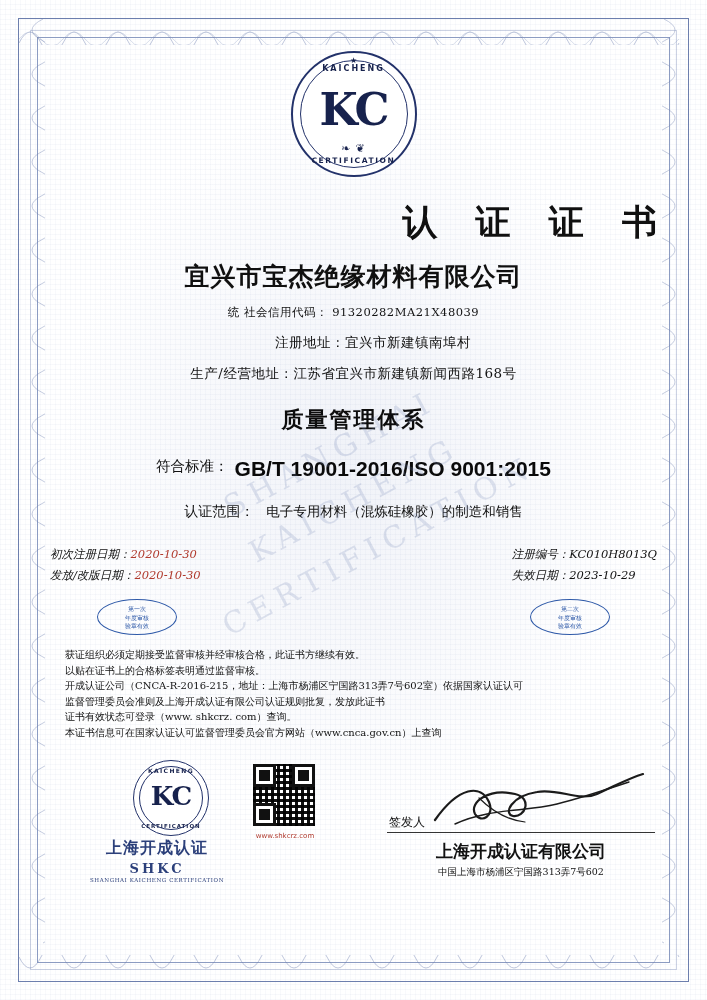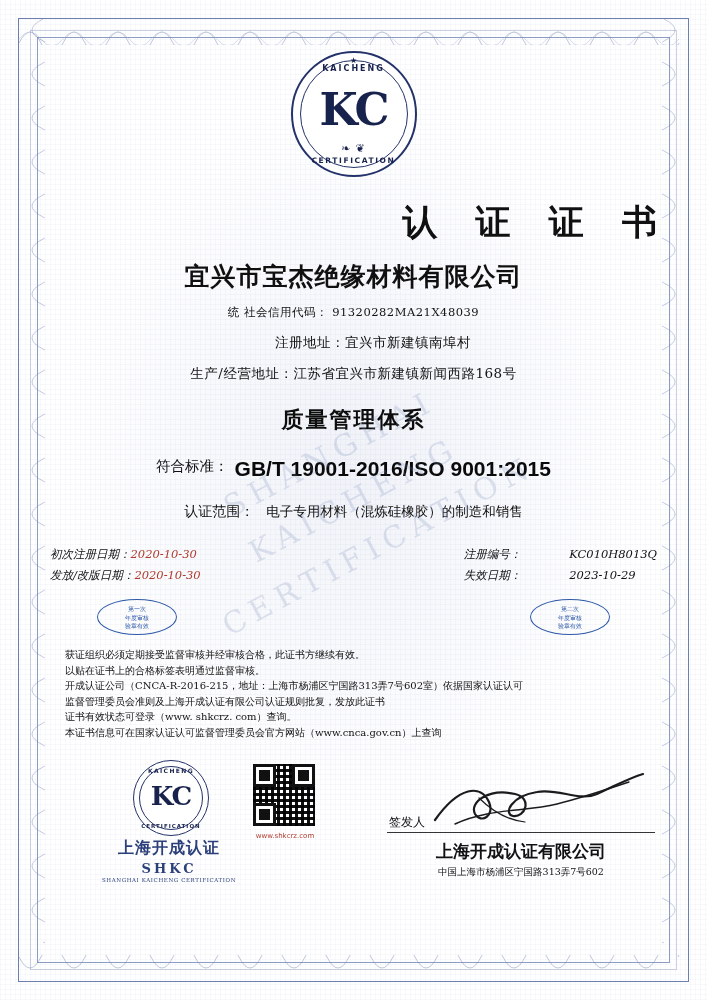--- a/index.html
+++ b/index.html
@@ -149,21 +149,21 @@
 
   .meta{
     margin-top:26px;
     display:flex;justify-content:space-between;
     padding:0 13px;
     font-family:"DejaVu Serif","Liberation Serif",serif;
     font-size:11.5px;color:#111;font-style:italic;
   }
   .meta .col div{margin-bottom:6px;white-space:nowrap;}
   .meta .val{color:#b03a2e;}
-  .meta .val.dark{color:#111;margin-left:48px;}
+  .meta .val.dark{color:#111;}
 
   .stamps{
     position:relative;height:48px;margin-top:10px;
   }
   .stamp{
     position:absolute;top:0;
     width:80px;height:36px;border:1px solid #2e59a8;border-radius:50%;
     color:#2e59a8;font-size:6px;line-height:8.5px;text-align:center;
     padding-top:5px;box-sizing:border-box;
     font-family:"DejaVu Sans","Liberation Sans",sans-serif;
@@ -188,21 +188,21 @@
     background:#fff;
   }
   .seal-sm .ring2{position:absolute;left:5px;top:5px;right:5px;bottom:5px;border:1px solid #23326a;border-radius:50%;}
   .seal-sm .kc{
     position:absolute;left:0;right:0;top:20px;text-align:center;
     font-family:"DejaVu Serif","Liberation Serif",serif;font-weight:bold;font-size:26px;color:#17224d;letter-spacing:-1px;
   }
   .seal-sm .arc-top{position:absolute;top:6px;left:0;right:0;text-align:center;font-size:6px;letter-spacing:1.4px;color:#17224d;font-weight:bold;}
   .seal-sm .arc-bot{position:absolute;bottom:6px;left:0;right:0;text-align:center;font-size:5.5px;letter-spacing:1px;color:#17224d;font-weight:bold;}
   .brandcn{
-    position:absolute;left:62px;top:82px;width:140px;text-align:center;
+    position:absolute;left:50px;top:82px;width:140px;text-align:center;
     font-family:"DejaVu Serif","Liberation Serif",serif;
   }
   .brandcn .c1{font-size:16px;font-weight:bold;color:#2b3f7a;letter-spacing:1px;}
   .brandcn .c2{font-size:13px;font-weight:bold;color:#2b3f7a;letter-spacing:3px;margin-top:2px;}
   .brandcn .c3{font-size:5.5px;color:#2b3f7a;letter-spacing:0.6px;margin-top:1px;}
 
   .qr{
     position:absolute;left:216px;top:8px;width:62px;height:62px;
     background:
       repeating-linear-gradient(0deg,#111 0 3px,#fff 3px 6px),

